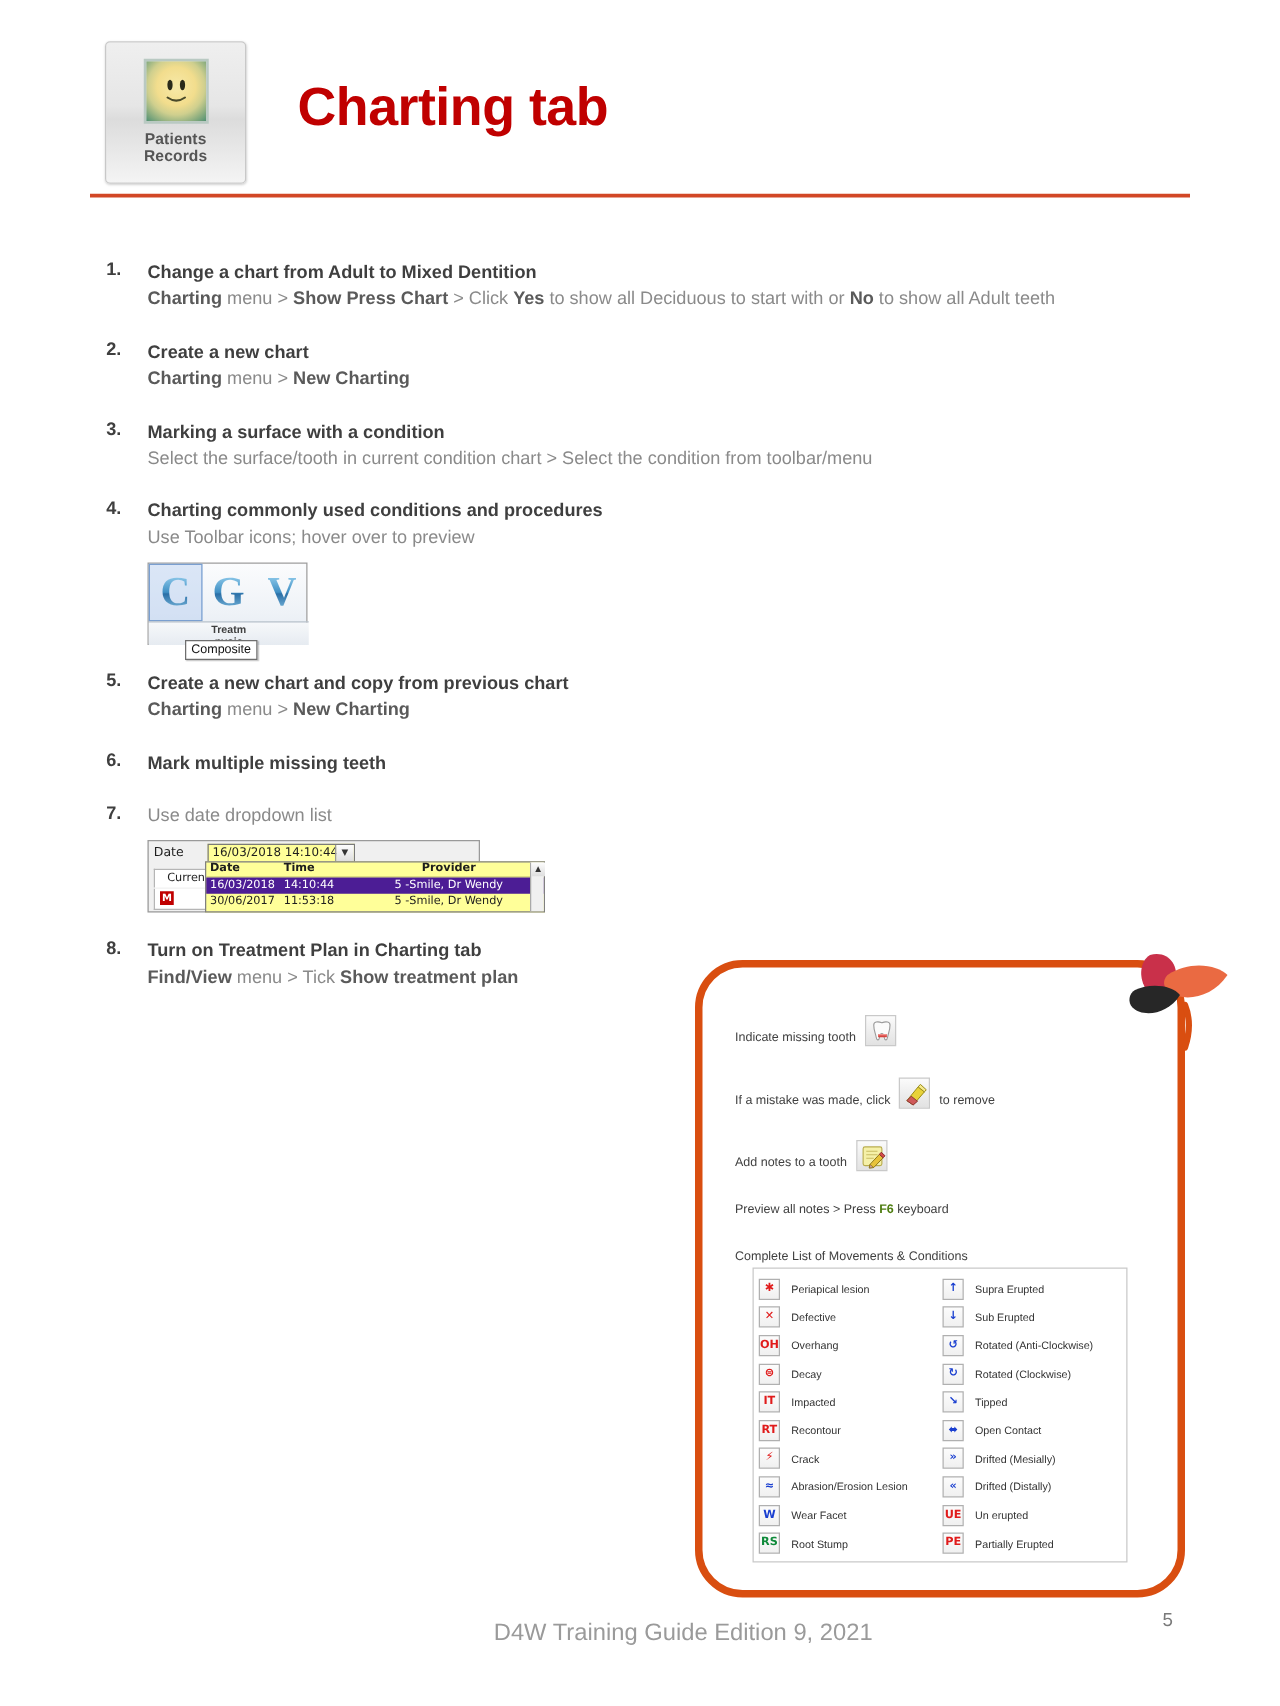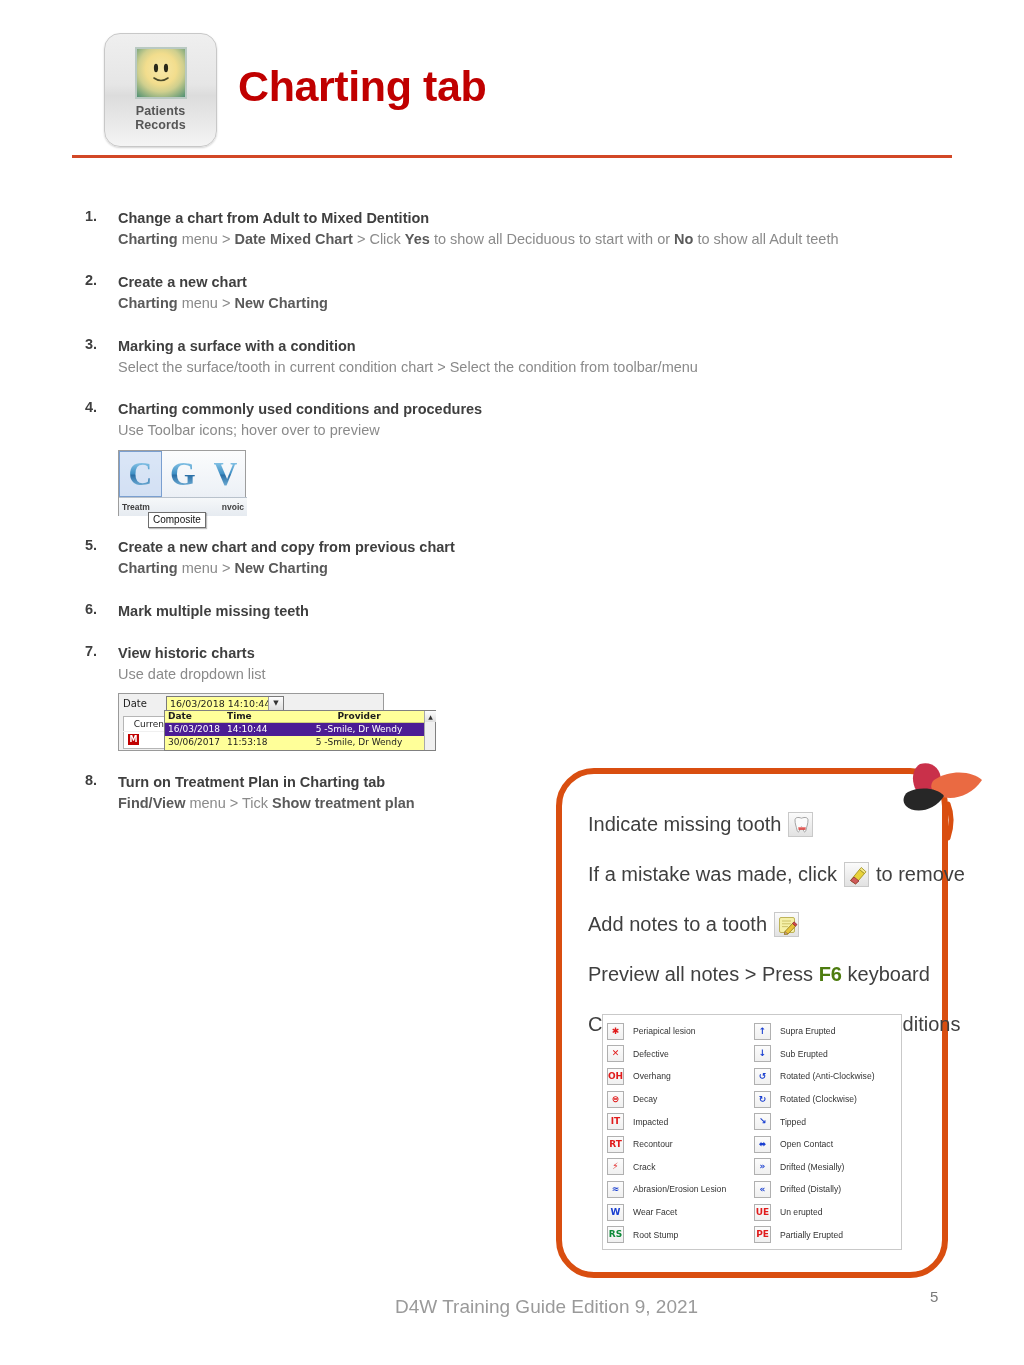--- a/index.html
+++ b/index.html
@@ -10,23 +10,23 @@
     font-family:"Liberation Sans", sans-serif;
     color:#3f3f3f;
     position:relative;
     overflow:hidden;
   }
 
   
   #header { position:absolute; left:0; top:0; width:1024px; height:170px; }
 
   #app-tile {
-    position:absolute; left:104px; top:33px;
+    position:absolute; left:84px; top:33px;
     width:113px; height:114px;
-    border-radius:16px;
+    border-radius:4px;
     background:linear-gradient(180deg,#efefef 0%,#e6e6e6 45%,#dcdcdc 55%,#f4f4f4 100%);
     border:1px solid #c8c8c8;
     box-shadow:0 1px 2px rgba(0,0,0,.18);
     display:flex; flex-direction:column; align-items:center; justify-content:flex-start;
     padding-top:13px;
   }
   #app-tile-face {
     width:52px; height:52px;
     border:2px solid #b9c9c2;
     background:radial-gradient(circle at 50% 42%, #f7e9a8 0%, #f2dd8d 42%, #cfcf8e 62%, #4e8f72 100%);
@@ -76,21 +76,21 @@
   .cgv-cell span {
     background:linear-gradient(180deg,#9fd6f2 0%,#3f8fc4 48%,#2b6fa6 52%,#8cc9ea 100%);
     -webkit-background-clip:text; background-clip:text; color:transparent;
   }
   .cgv-sel { border:1px solid #7a9fd0; background:rgba(180,205,240,.45); }
   #cgv-bottom {
     position:absolute; left:0; top:46px; width:128px; height:19px;
     border-top:1px solid #b9c2cc;
     background:linear-gradient(180deg,#f6f8fa 0%,#e6ebf1 100%);
     font-size:8.5px; color:#3f3f3f; display:flex; align-items:center; padding:0 3px;
-    justify-content:space-between; font-weight:bold;
+    justify-content:space-between; font-weight:bold;flex-direction:column;
   }
   #cgv-tooltip {
     position:absolute; left:29px; top:40px;
     background:#ffffff; border:1px solid #6e6e6e;
     font-size:10px; color:#111; padding:1px 4px 2px 4px; white-space:nowrap;
     box-shadow:1px 1px 1px rgba(0,0,0,.25);
     margin-top:21px;
   }
 
   
@@ -146,22 +146,22 @@
   
   #callout {
     position:absolute; left:556px; top:768px;
     width:392px; height:510px;
     border:6px solid #d94e10;
     border-radius:38px;
     background:#ffffff;
   }
   #callout-inner { padding:38px 0 0 26px; }
   .co-line {
-    font-size:20px; color:#3f3f3f; line-height:1.25;
-    display:flex; align-items:center; margin-bottom:25px; white-space:nowrap;
+    font-size:10px; color:#3f3f3f; line-height:1.25;
+    display:flex; align-items:flex-end; margin-bottom:25px; white-space:nowrap;
   }
   .co-line b { font-weight:bold; color:#4d7c0f; }
   .co-line.last { margin-bottom:14px; }
 
   .mini-icon {
     display:inline-block; width:25px; height:25px;
     border:1px solid #c9c9c9;
     background:linear-gradient(180deg,#fbfbfb 0%,#ededed 55%,#e2e2e2 100%);
     margin:0 7px; position:relative; vertical-align:middle; flex:none;
   }
@@ -224,21 +224,21 @@
 
   <div id="page-title">Charting tab</div>
   <div id="title-rule"></div>
 </div>
 
 <div id="steps">
     <div class="step">
       <div class="step-num">1.</div>
       <div class="step-body">
         <div class="step-title">Change a chart from Adult to Mixed Dentition</div>
-        <div class="step-line"><span><b>Charting</b><span> menu &gt; </span><b>Date Mixed Chart</b><span> &gt; Click </span><b>Yes</b><span> to show all Deciduous to start with or </span><b>No</b><span> to show all Adult teeth</span></span></div>
+        <div class="step-line"><span><b>Charting</b><span> menu &gt; </span><b>Show Press Chart</b><span> &gt; Click </span><b>Yes</b><span> to show all Deciduous to start with or </span><b>No</b><span> to show all Adult teeth</span></span></div>
       </div>
     </div>
     <div class="gap"></div>
     <div class="step">
       <div class="step-num">2.</div>
       <div class="step-body">
         <div class="step-title">Create a new chart</div>
         <div class="step-line"><span><b>Charting</b><span> menu &gt; </span><b>New Charting</b></span></div>
       </div>
     </div>
@@ -288,21 +288,20 @@
     <div class="step">
       <div class="step-num">6.</div>
       <div class="step-body">
         <div class="step-title">Mark multiple missing teeth</div>
       </div>
     </div>
     <div class="gap"></div>
     <div class="step">
       <div class="step-num">7.</div>
       <div class="step-body">
-        <div class="step-title">View historic charts</div>
         <div class="step-line"><span><span>Use date dropdown list</span></span></div>
         <div id="date-shot">
           <div id="date-label">Date</div>
           <div id="date-currentcell">Curren</div>
           <div id="date-redcell">
             <div class="red-chip">M</div>
           </div>
           <div id="date-combo">
             <span>16/03/2018 14:10:44</span>
             <div id="date-combo-arrow">▼</div>

